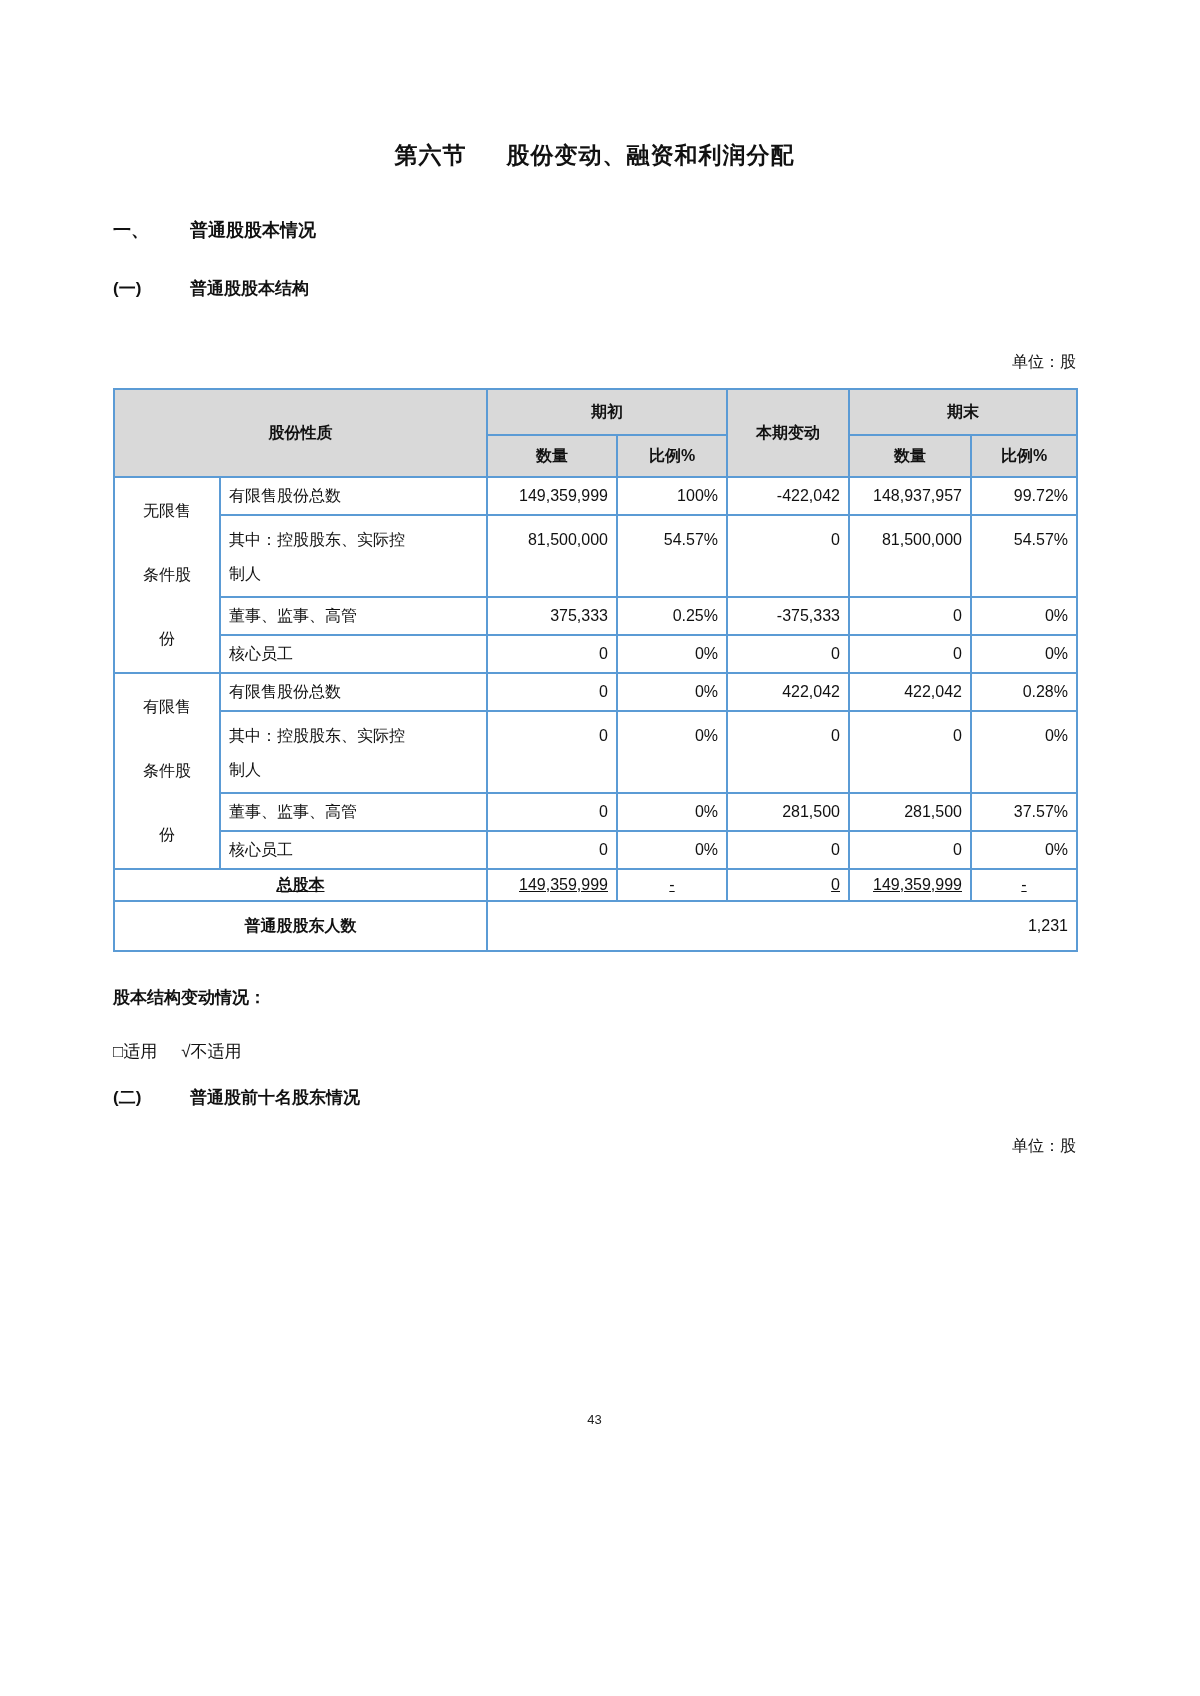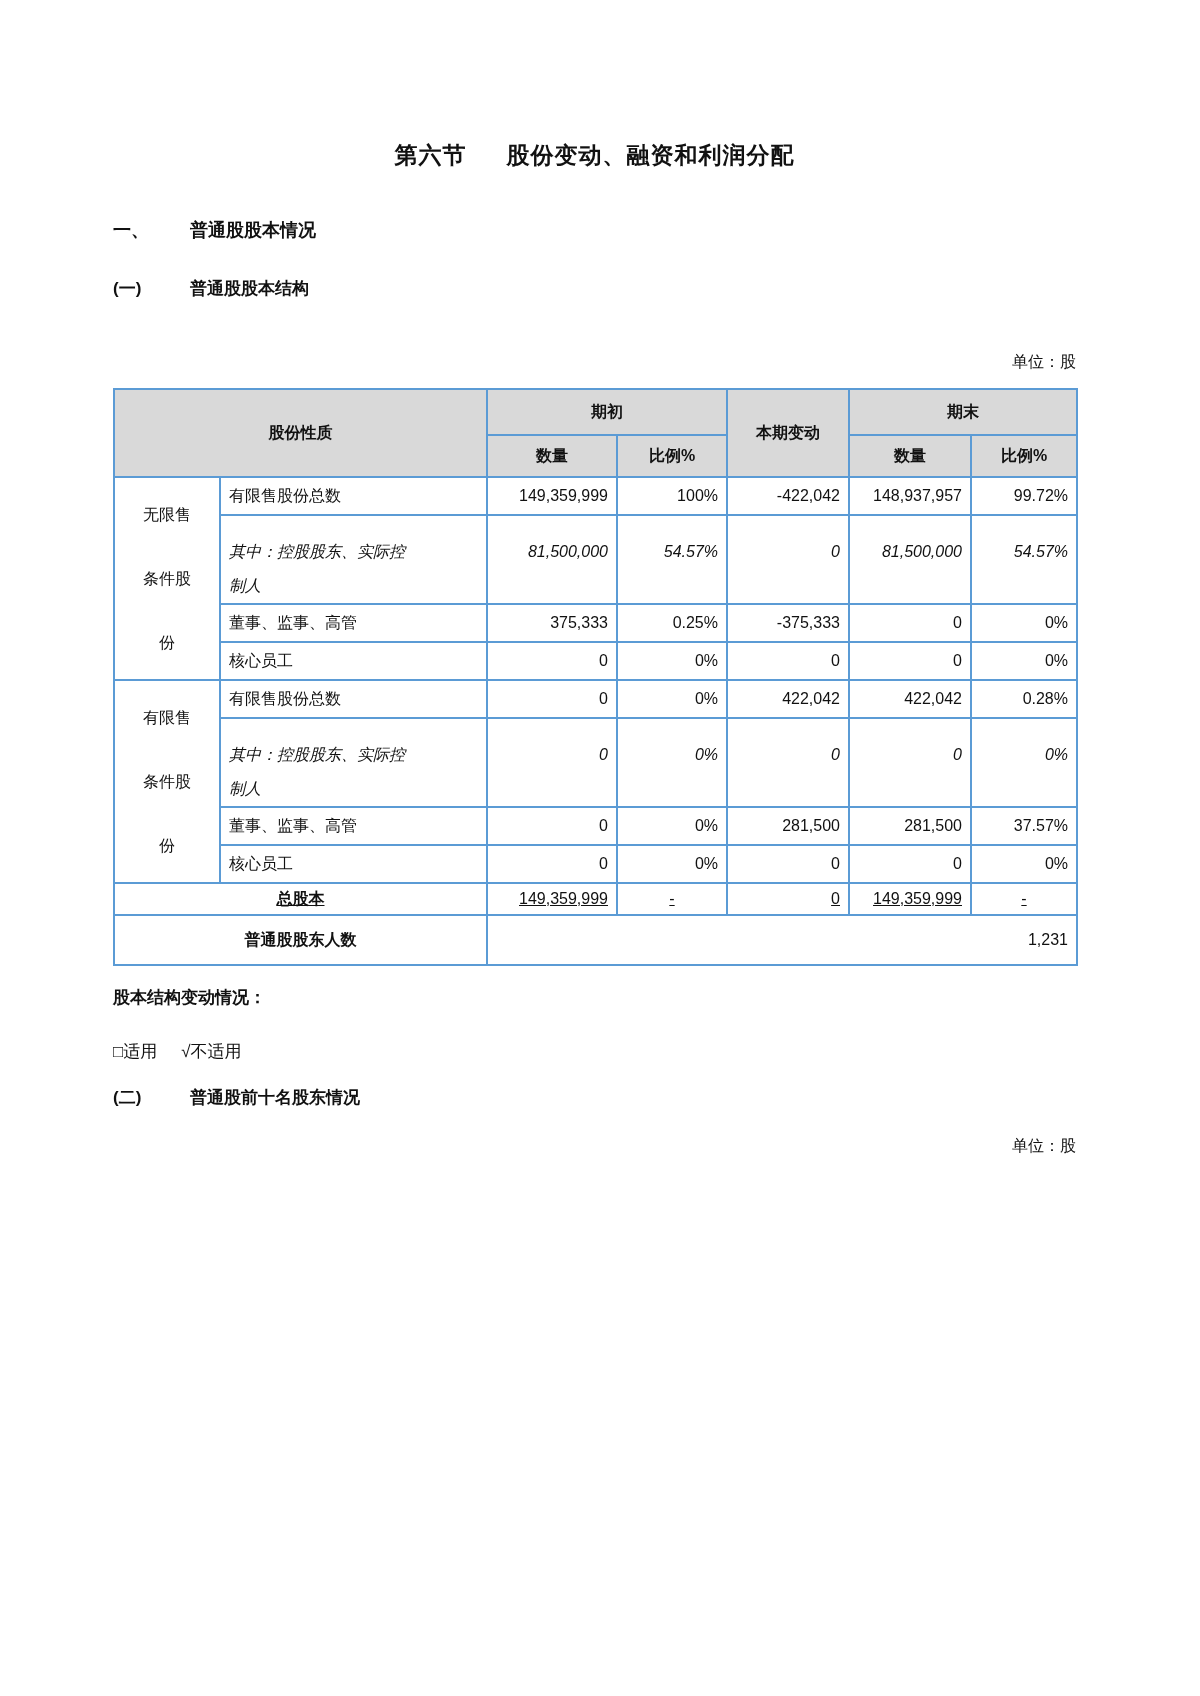--- a/index.html
+++ b/index.html
@@ -55,21 +55,21 @@
 
   td.group{
     text-align:center;
     vertical-align:middle;
     white-space:pre-line;
     line-height:64px;
   }
   td.item{text-align:left;padding-left:10px;vertical-align:middle;}
   td.num{text-align:right;vertical-align:middle;}
   td.dash{text-align:center;vertical-align:middle;}
-  tr.tall td{vertical-align:top;padding-top:19px;line-height:34px;font-style:italic;}
+  tr.tall td{vertical-align:top;padding-top:7px;line-height:34px;}
   tr.tall td.item{white-space:pre-line;}
   td.total-label, td.holders-label{
     text-align:center;font-weight:bold;vertical-align:middle;
   }
   td.holders-value{text-align:right;vertical-align:middle;}
 
   .note-title{top:986px;font-size:17px;font-weight:bold;}
   .applicable{top:1040px;font-size:17px;}
   .applicable .na{margin-left:24px;}
 
@@ -215,14 +215,15 @@
   <div class="abs content applicable">
     <span>□适用</span><span class="na">√不适用</span>
   </div>
 
   <div class="abs content sub-head sub2">
     <span class="h-num">(二)</span><span>普通股前十名股东情况</span>
   </div>
 
   <div class="abs content unit-label unit2">单位：股</div>
 
+  <div class="abs content pageno">43</div>
 
 </div>
 
 </body></html>

